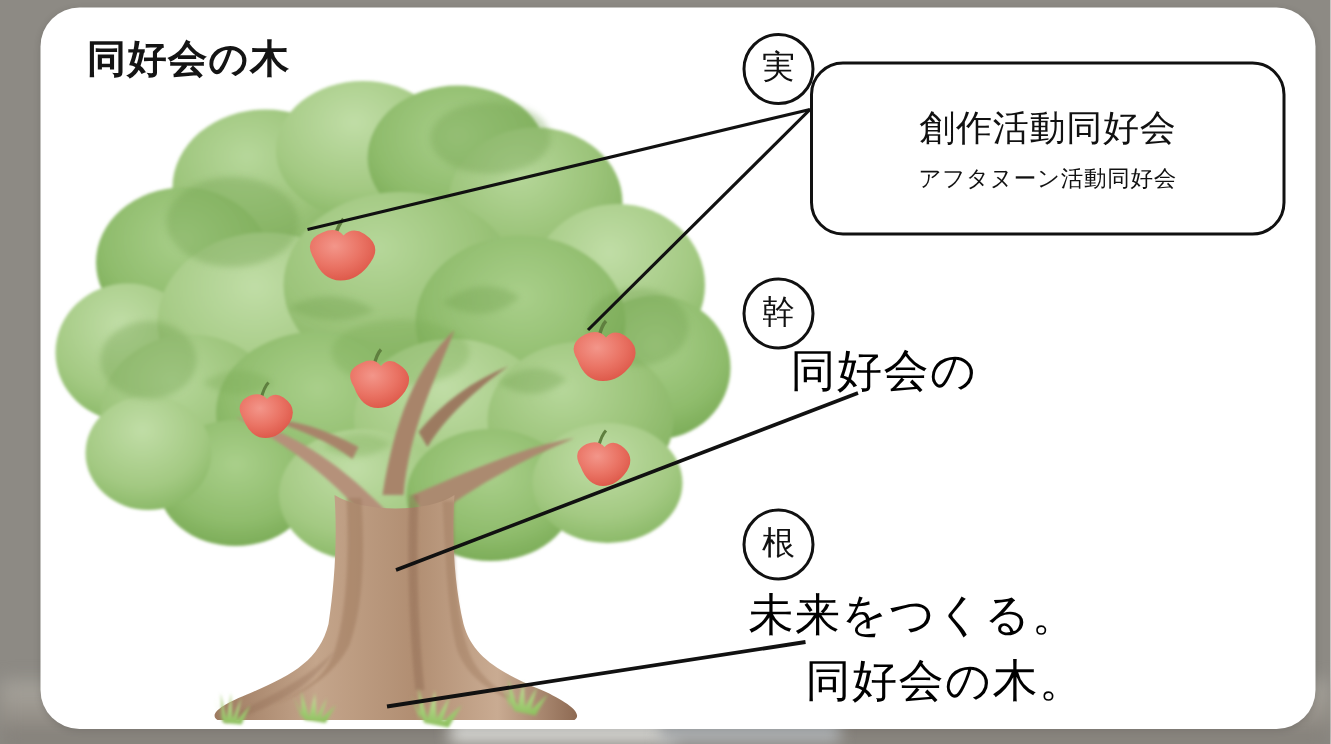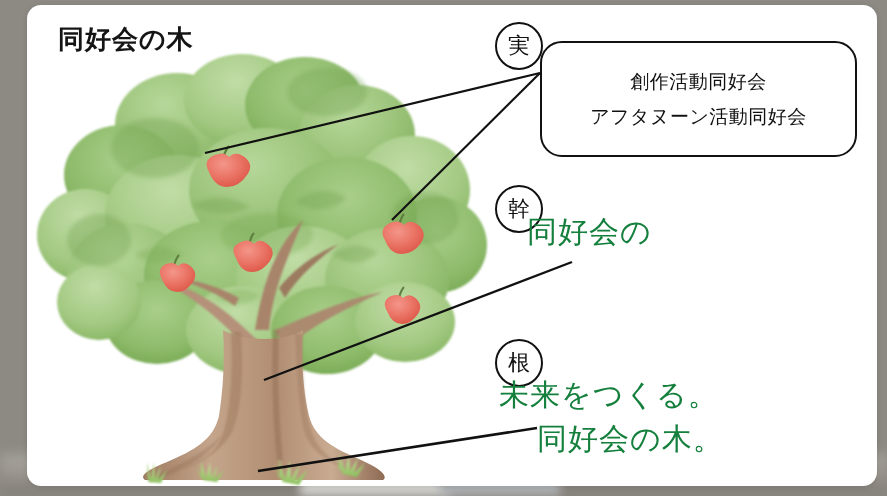--- a/index.html
+++ b/index.html
@@ -37,21 +37,21 @@
   }
   .bg-floor-pane2{
     position:absolute;left:440px;bottom:0;width:120px;height:38px;
     background:linear-gradient(180deg,#c2c6c9,#a8abad);
     filter:blur(5px);
   }
 
   
   .card{
     position:absolute;left:27px;top:5px;width:850px;height:481px;
-    background:#ffffff;border-radius:14px;
+    background:#ffffff;border-radius:26px;
     box-shadow:0 1px 5px rgba(0,0,0,.13);
     overflow:hidden;
   }
 
   .title{
     position:absolute;left:31px;top:17px;
     font-size:26px;font-weight:bold;color:#141414;
     letter-spacing:1px;white-space:nowrap;
   }
 
@@ -73,25 +73,25 @@
   .m-trunk{left:468px;top:180px;}
   .m-root {left:468px;top:334px;}
 
   
   .callout{
     position:absolute;left:513px;top:36px;width:313px;height:112px;
     border:2.4px solid #111;border-radius:22px;background:#fff;
     display:flex;flex-direction:column;align-items:center;justify-content:center;
     gap:9px;
   }
-  .callout-line{font-size:19px;color:#111;white-space:nowrap;letter-spacing:.5px;}
-  .callout-line.wide{font-size:19px;}
-
-  
-  .block{position:absolute;color:#15803d;letter-spacing:1px;}
+  .callout-line{font-size:24px;color:#111;white-space:nowrap;letter-spacing:.5px;}
+  .callout-line.wide{font-size:15px;}
+
+  
+  .block{position:absolute;color:#000000;letter-spacing:1px;margin-top:16px;}
   .blk-trunk{left:500px;top:205px;font-size:30px;line-height:1.45;}
   .blk-root {left:472px;top:368px;font-size:30px;line-height:1.45;}
   .indent{display:block;padding-left:38px;}
   .noindent{display:block;}
 </style>
 </head>
 <body>
 
 <div id="stage">
 

